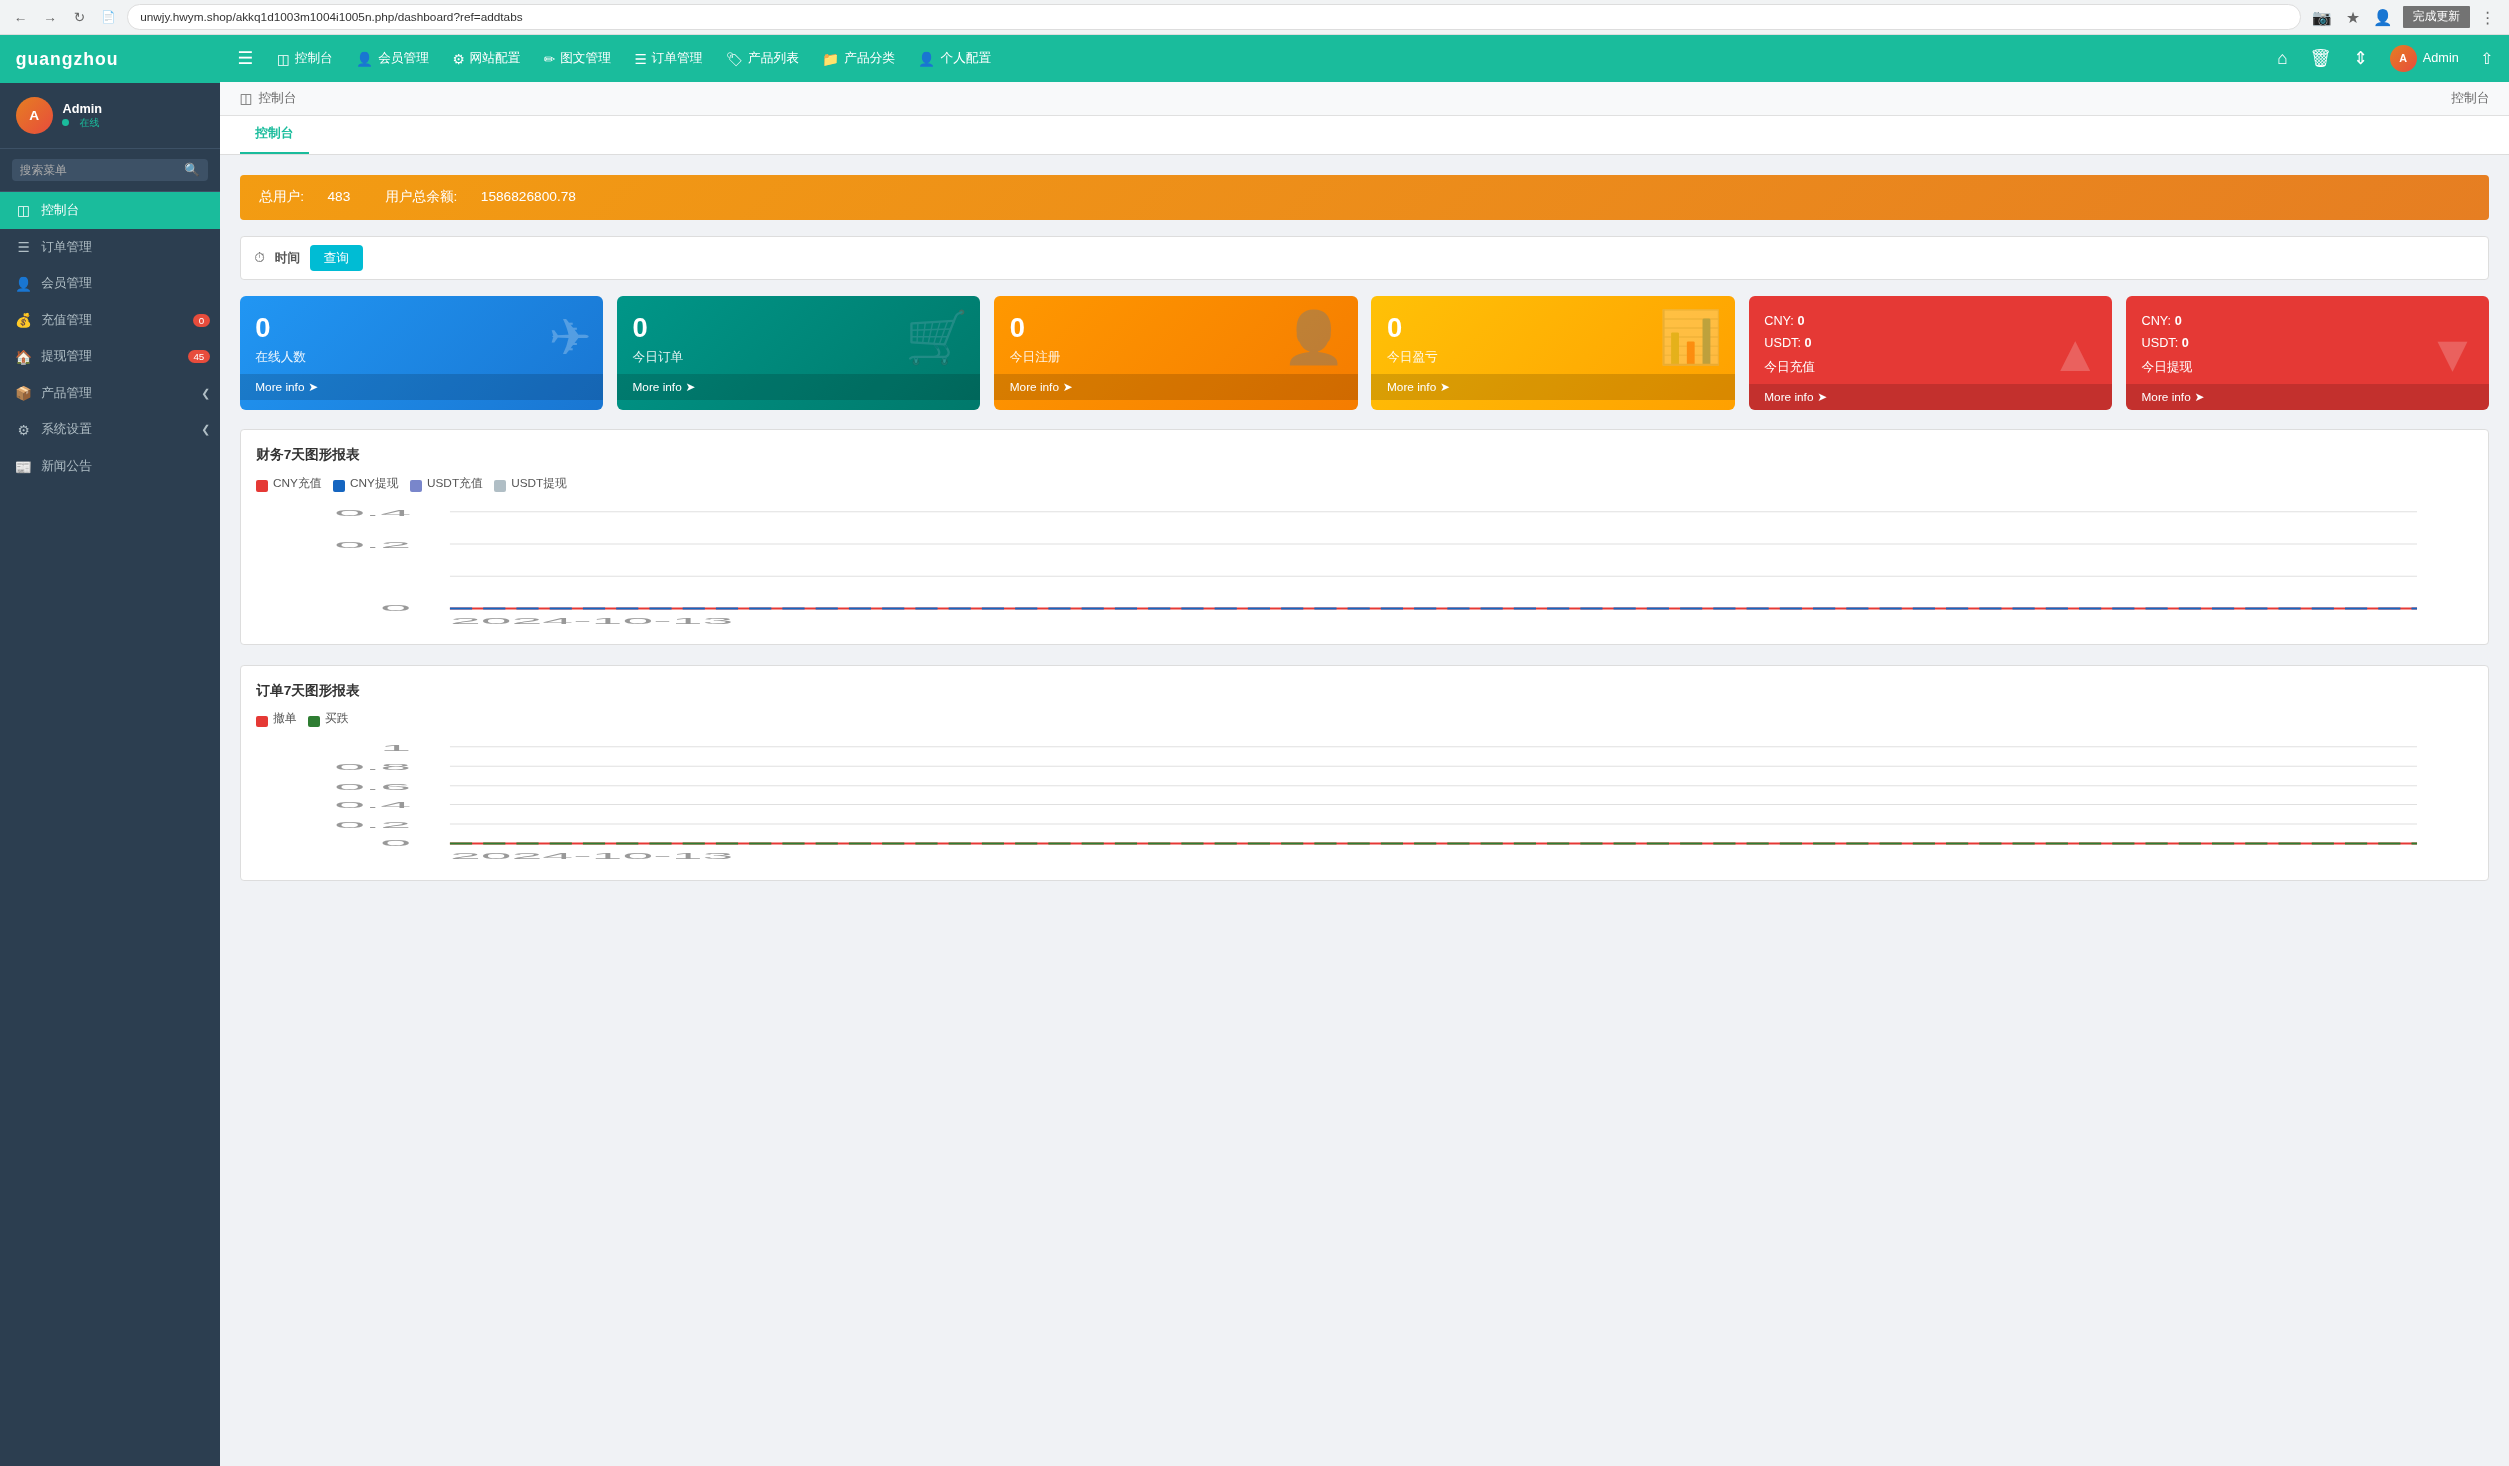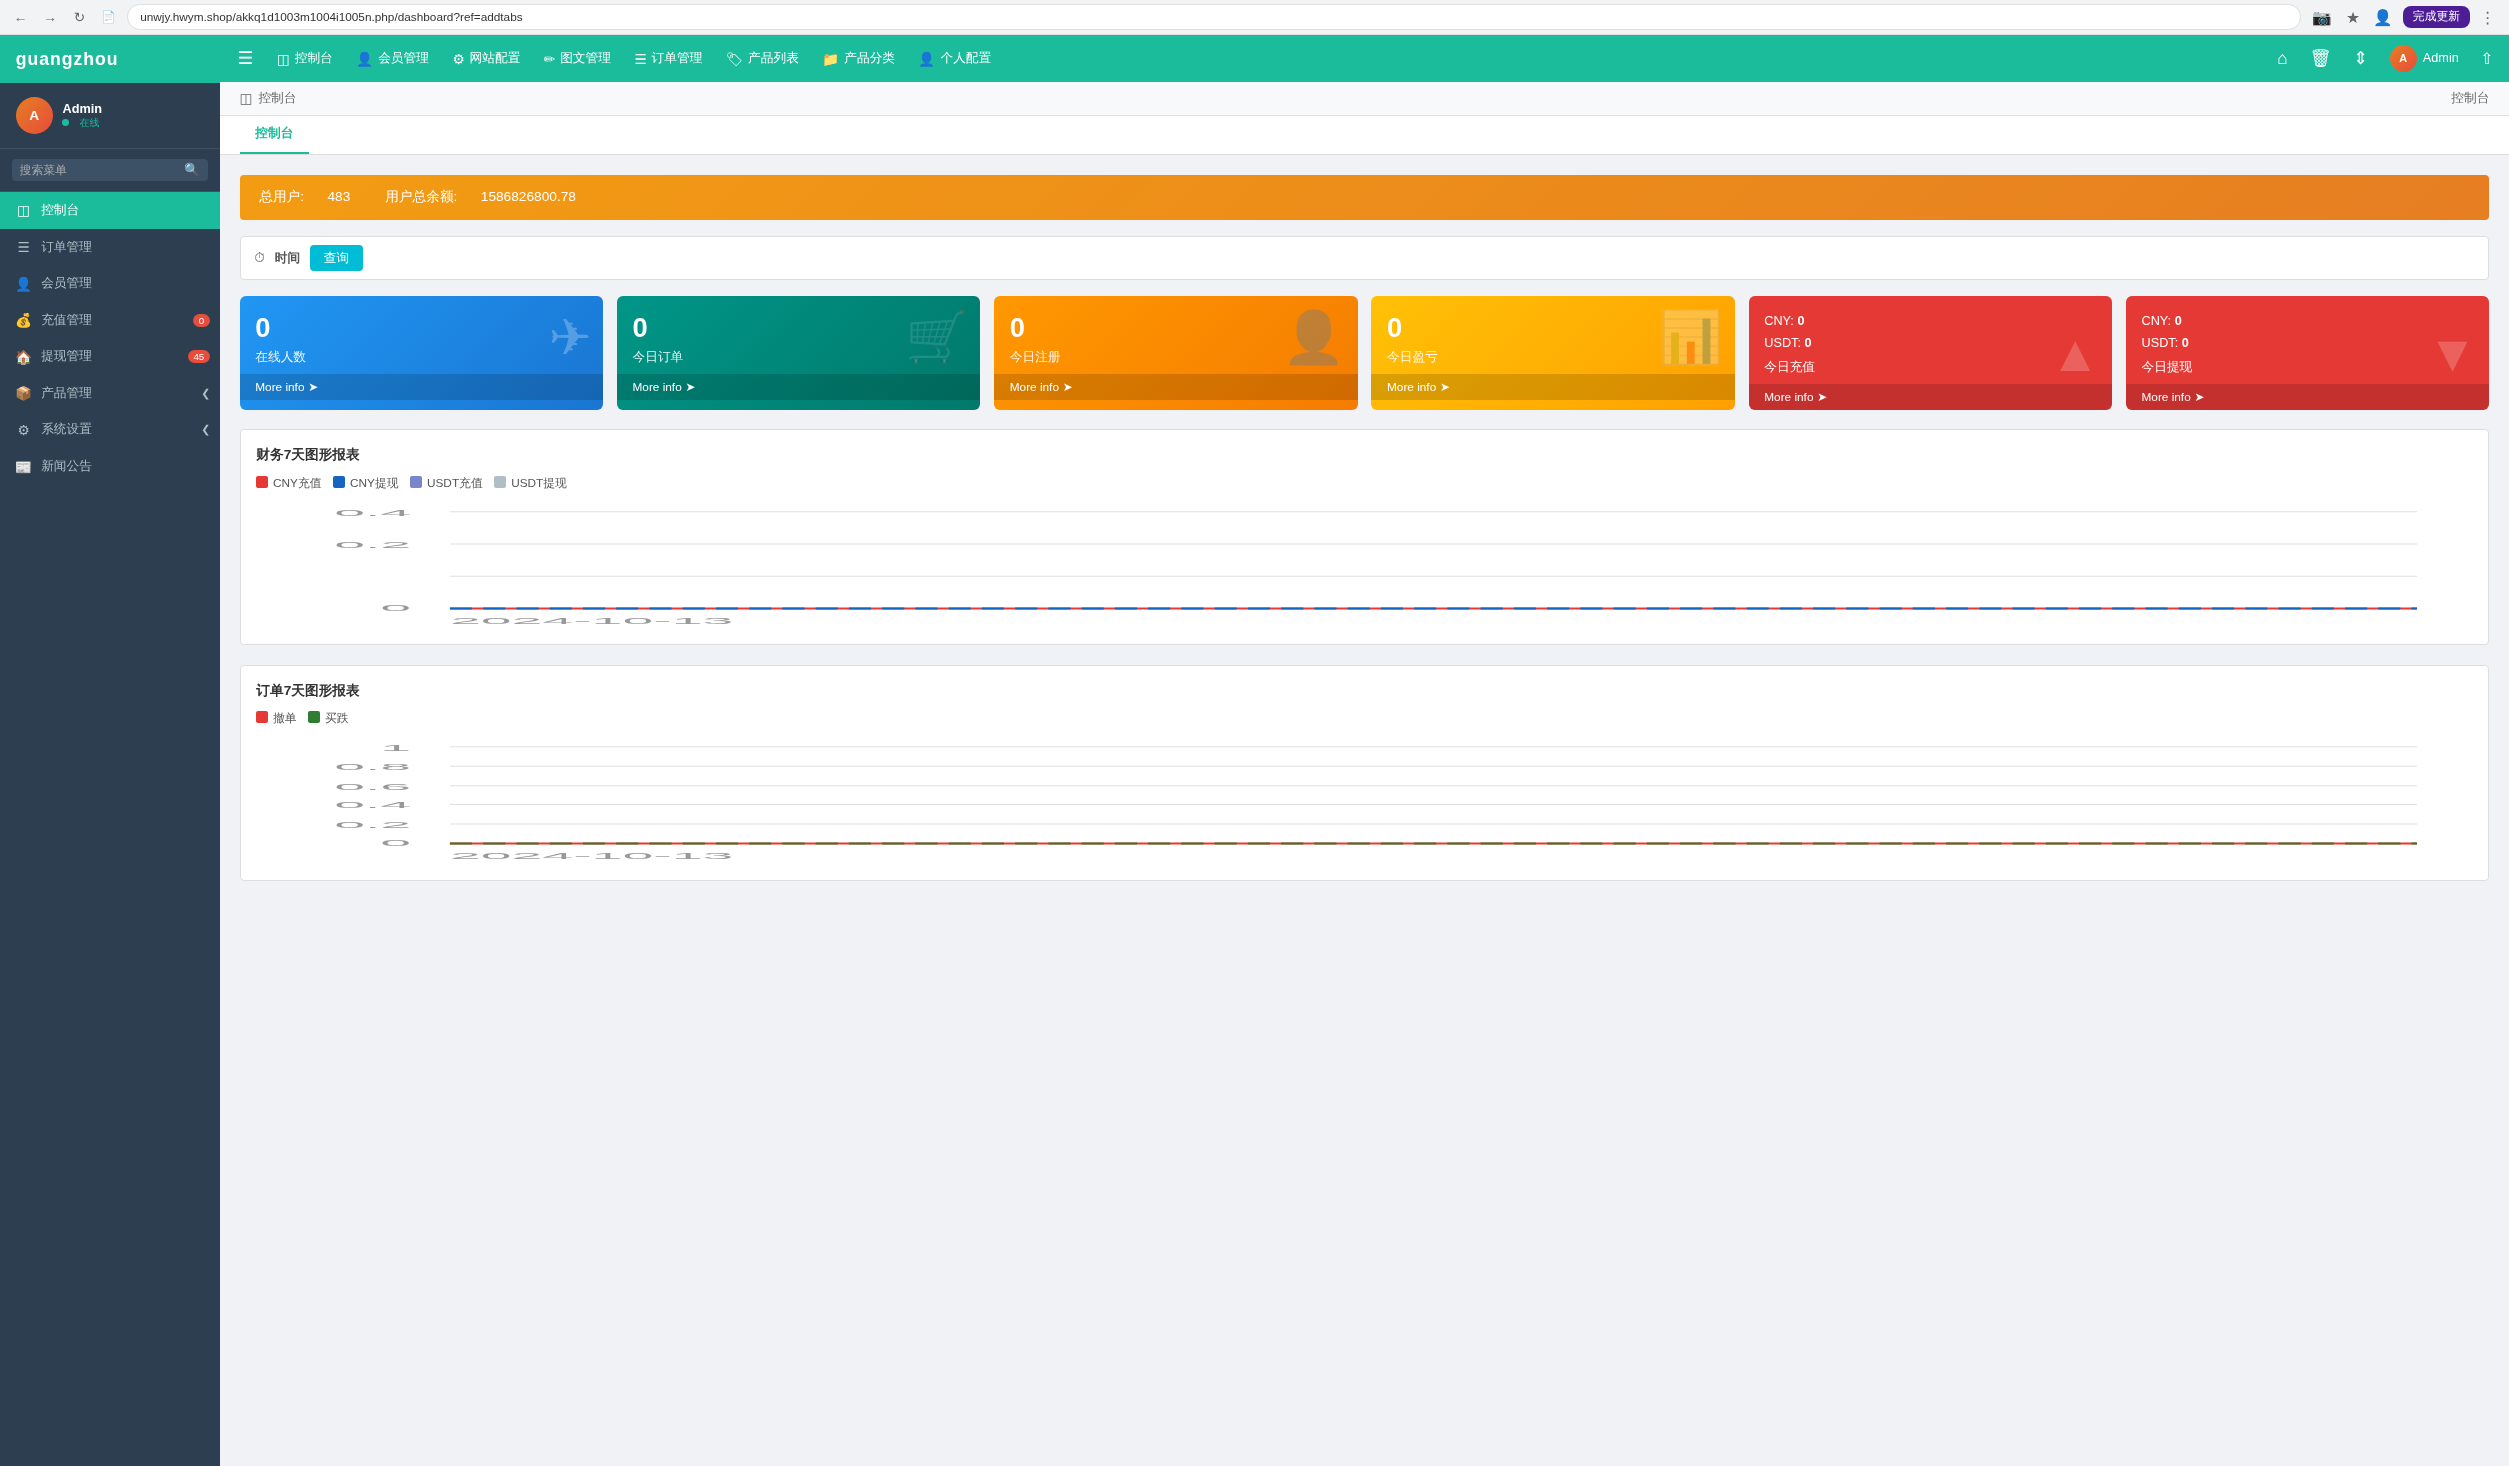--- a/index.html
+++ b/index.html
@@ -231,21 +231,21 @@
       font-size: 11.8px;
       cursor: pointer;
       display: flex; align-items: center; gap: 3.9px;
     }
 
     
     .charts-section { display: flex; gap: 19.6px; flex-direction: column; }
     .chart-box { flex: 1; background: white; border: 1px solid #ddd; border-radius: 3.9px; padding: 15.7px; }
     .chart-title { font-size: 13.7px; font-weight: bold; margin-bottom: 11.8px; color: #333; }
     .chart-legend { display: flex; flex-wrap: wrap; gap: 11.8px; margin-bottom: 9.8px; }
-    .legend-item { display: flex; align-items: flex-start; gap: 4.9px; font-size: 11.8px; color: #555; }
+    .legend-item { display: flex; align-items: flex-end; gap: 4.9px; font-size: 11.8px; color: #555; }
     .legend-dot { width: 11.8px; height: 11.8px; border-radius: 2px; flex-shrink: 0; }
     .chart-area { position: relative; height: 127px; }
     .chart-svg { width: 100%; height: 100%; }
     .y-label { font-size: 10px; fill: #999; }
     .x-label { font-size: 10px; fill: #999; }
     .grid-line { stroke: #e0e0e0; stroke-width: 1; }
     .chart-line { fill: none; stroke-width: 2; }
 
     
     ::-webkit-scrollbar { width: 5.9px; }
@@ -258,21 +258,21 @@
 <div class="browser-bar">
   <button class="nav-btn">←</button>
   <button class="nav-btn">→</button>
   <button class="nav-btn">↻</button>
   <button class="nav-btn" style="font-size:11.8px;">📄</button>
   <input class="browser-url" type="text" value="unwjy.hwym.shop/akkq1d1003m1004i1005n.php/dashboard?ref=addtabs" style="">
   <div class="browser-actions">
     <span>📷</span>
     <span>★</span>
     <span>👤</span>
-    <button style="background:#4c1d95;color:white;border:none;border-radius:8px;padding:2.9px 9.8px;cursor:pointer;font-size:11.8px;">完成更新</button>
+    <button style="background:#737373;color:white;border:none;border-radius:1px;padding:2.9px 9.8px;cursor:pointer;font-size:11.8px;">完成更新</button>
     <span>⋮</span>
   </div>
 </div>
 
 <div class="app">
 
   <div class="sidebar">
     <div class="sidebar-logo">guangzhou</div>
 
     <div class="sidebar-user">

